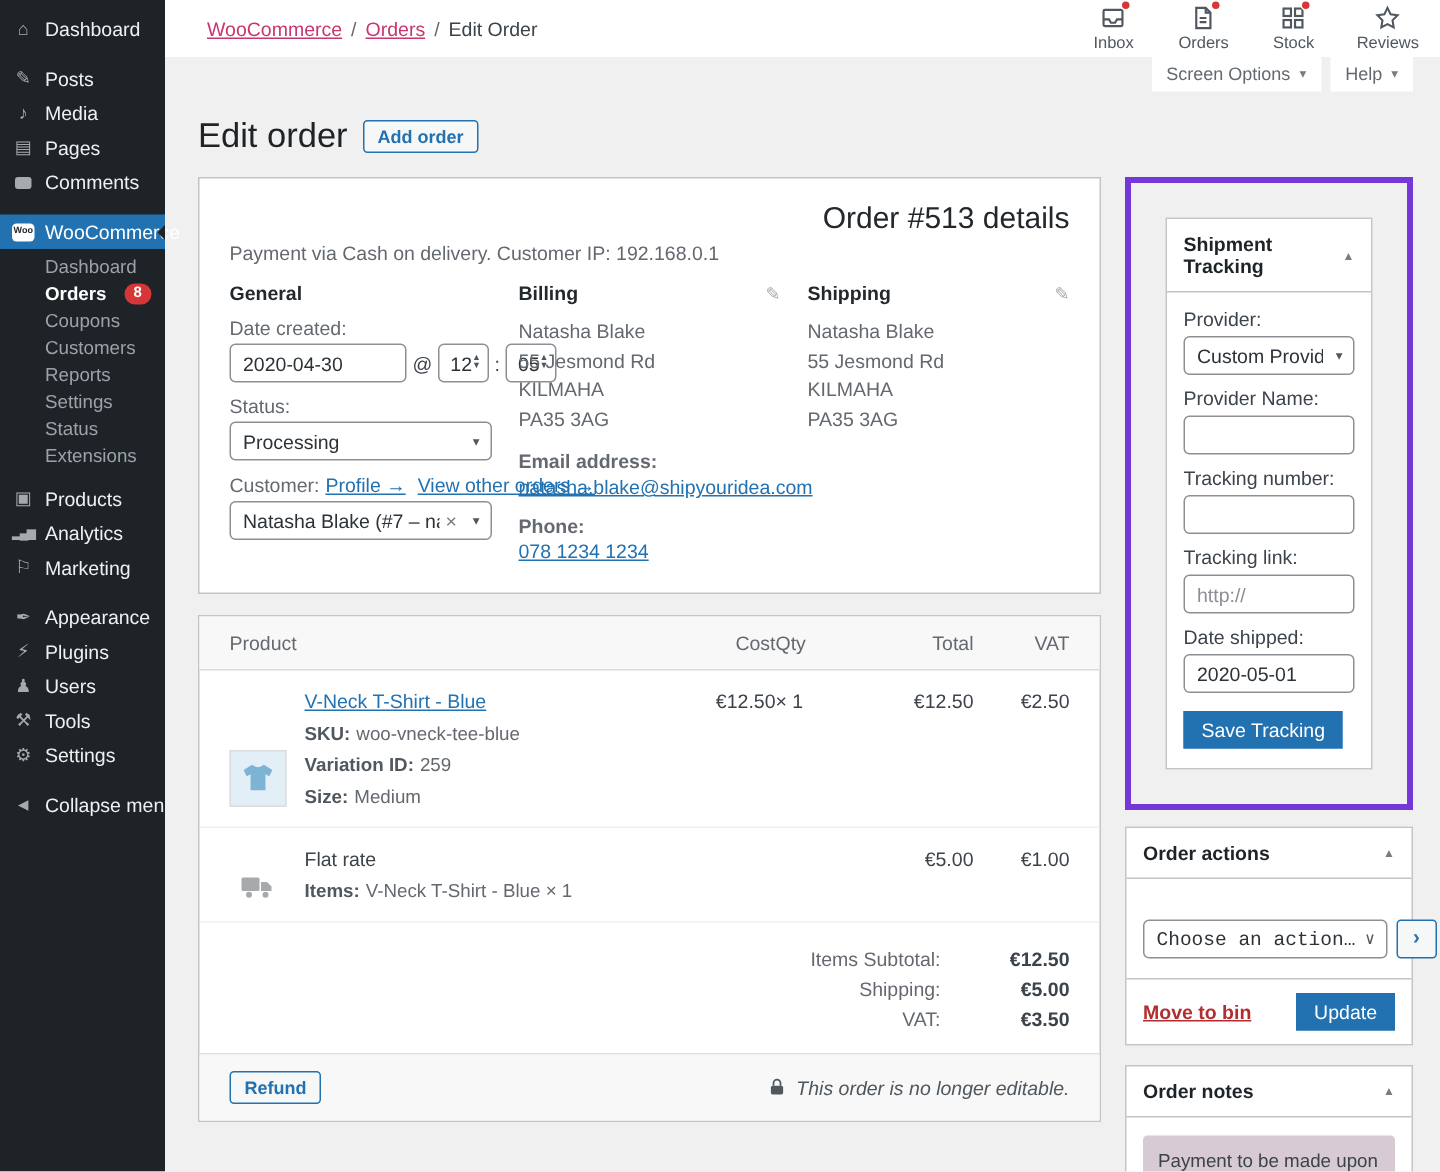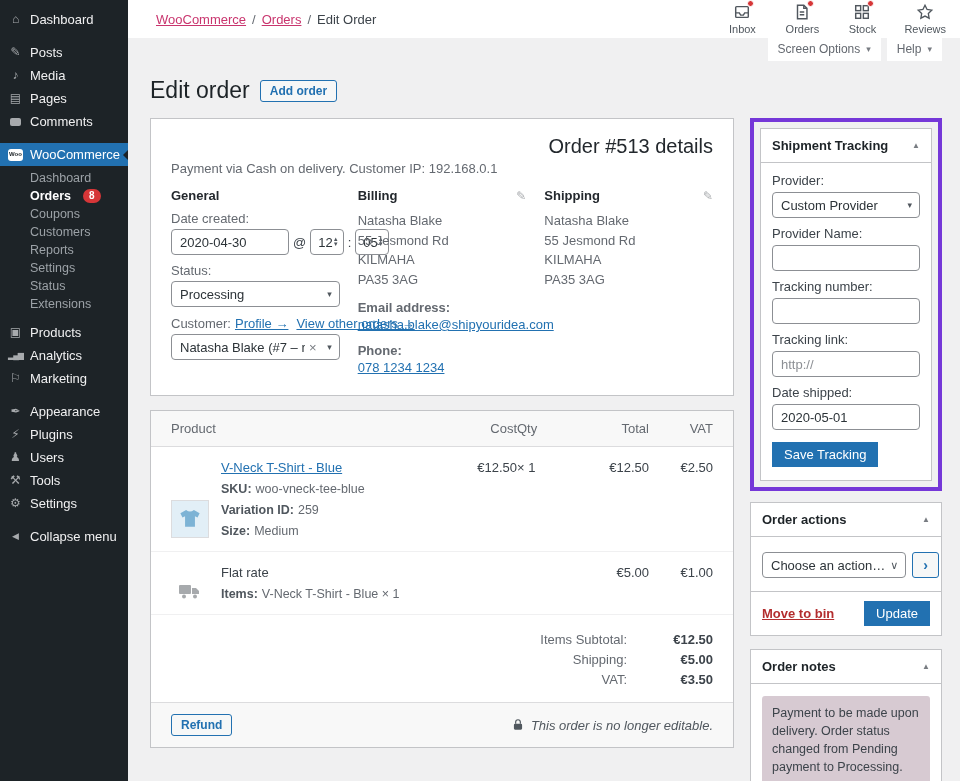--- a/index.html
+++ b/index.html
@@ -1,21 +1,21 @@
 <!DOCTYPE html>
 <html><head>
 <meta charset="utf-8">
 <style>
   * { box-sizing: border-box; margin: 0; padding: 0; }
   html,body { width:960px; height:781px; overflow:hidden; }
   body { font-family:"Liberation Sans","DejaVu Sans",sans-serif; font-size:13px; color:#3c434a; background:#f0f0f1; display:flex; }
   [data-interactable="true"] { cursor:pointer; }
 
   
-  .sidebar { width:128px; flex-shrink:0; background:#1d2327; color:#f0f0f1; padding-top:8px; font-size:13px; }
+  .sidebar { width:110px; flex-shrink:0; background:#1d2327; color:#f0f0f1; padding-top:8px; font-size:13px; }
   .menu-item { display:flex; align-items:center; gap:7px; padding:4px 8px; line-height:15px; color:#f0f0f1; white-space:nowrap; }
   .menu-item .mi { width:15px; text-align:center; color:#a7aaad; font-size:12px; flex-shrink:0; display:inline-flex; justify-content:center; align-items:center; }
   .menu-item.active { background:#2271b1; color:#fff; position:relative; }
   .menu-item.active .mi { color:#fff; }
   .menu-item.active::after { content:""; position:absolute; right:0; top:50%; margin-top:-5px; border:5px solid transparent; border-right-color:#1d2327; }
   .sep { height:10px; }
   .submenu { padding:3px 0 8px; }
   .submenu .menu-item { padding:2px 8px 2px 30px; color:#9ca2a7; font-size:12.5px; line-height:14px; }
   .submenu .menu-item.current { color:#fff; font-weight:bold; }
   .badge { background:#d63638; color:#fff; border-radius:9px; font-size:10px; line-height:10px; padding:2px 6px; margin-left:5px; font-weight:bold; }
@@ -108,29 +108,29 @@
   .trow { display:flex; margin:5px 0; font-size:13px; }
   .tlabel { color:#646970; text-align:right; flex:1; }
   .tval { width:86px; text-align:right; font-weight:bold; color:#3c434a; }
   .refund-row { display:flex; justify-content:space-between; align-items:center; background:#f8f8f8; padding:11px 20px; }
   .locked { display:flex; align-items:center; gap:6px; color:#50575e; font-style:italic; font-size:13px; }
   .locked svg { width:14px; height:14px; flex-shrink:0; }
   .toggle { color:#787c82; font-size:8px; }
   .toggle::after{content:"▲";}
 
   
-  .highlight { border:4px solid #7537d8; padding:6px; margin-bottom:11px; }
+  .highlight { border:4px solid #7537d8; padding:23px; margin-bottom:11px; }
   .highlight .panel { margin-bottom:0; }
   .panel { background:#fff; border:1px solid #c3c4c7; margin-bottom:13px; }
   .panel-head { display:flex; justify-content:space-between; align-items:center; padding:9px 11px; border-bottom:1px solid #c3c4c7; font-weight:bold; font-size:13px; color:#1d2327; }
   .panel-body { padding:8px 11px 13px; }
   .slabel { display:block; font-size:13px; color:#3c434a; margin:8px 0 4px; }
   .slabel.first { margin-top:2px; }
   .save-btn { margin-top:12px; }
-  .action-row { display:flex; gap:6px; margin-top:7px; }
+  .action-row { display:flex; gap:6px; margin-top:19px;font-family:Liberation Mono, monospace; }
   .go-btn { width:27px; height:26px; border:1px solid #2271b1; color:#2271b1; border-radius:3px; background:#f6f7f7; display:flex; align-items:center; justify-content:center; font-size:14px; flex-shrink:0; }
   .go-btn::after{content:"›"; font-weight:bold;}
   .panel-foot { border-top:1px solid #c3c4c7; display:flex; justify-content:space-between; align-items:center; padding:9px 11px; }
   .move-bin { color:#b32d2e; text-decoration:underline; font-size:13px; font-weight:bold; }
   .note-bubble { background:#d7cad2; border-radius:3px; padding:8px 10px; font-size:12.5px; color:#3c434a; line-height:1.45; position:relative; margin-top:4px; }
   .note-bubble::after { content:""; position:absolute; left:12px; bottom:-8px; border-left:6px solid transparent; border-right:6px solid transparent; border-top:8px solid #d7cad2; }
 </style>
 </head>
 <body>
 

